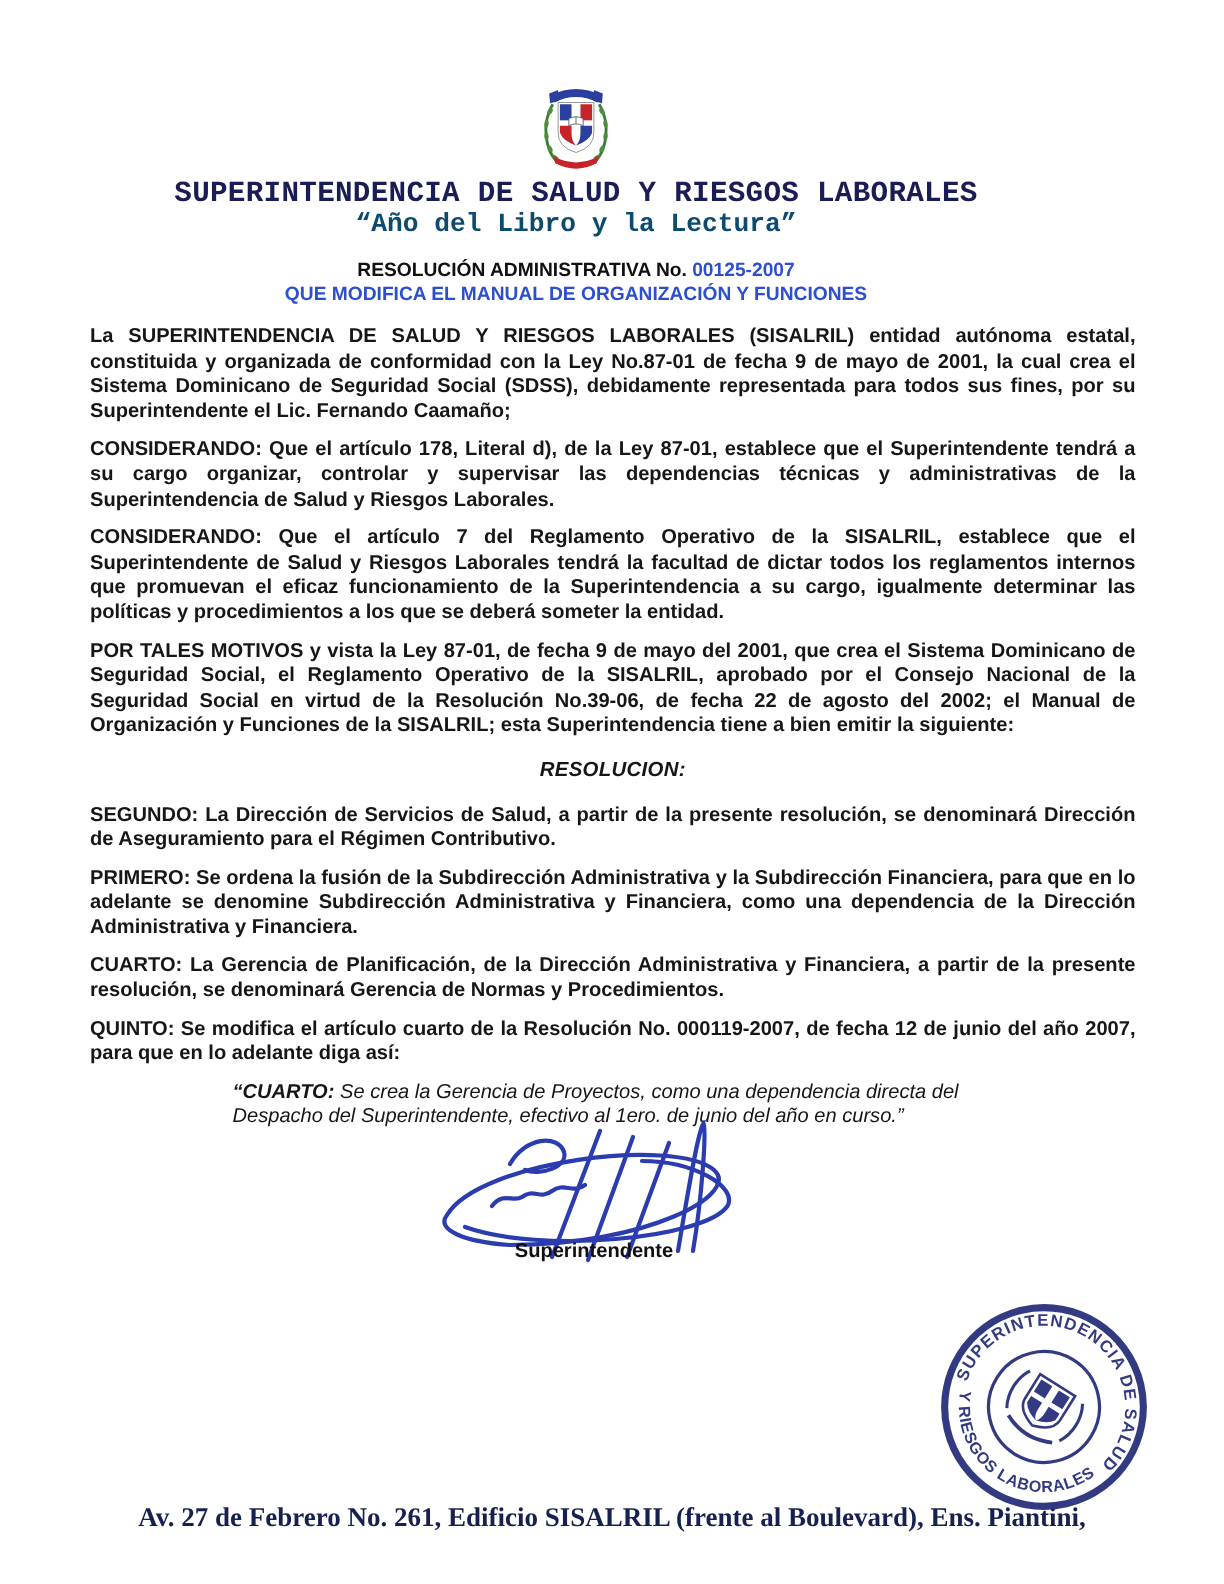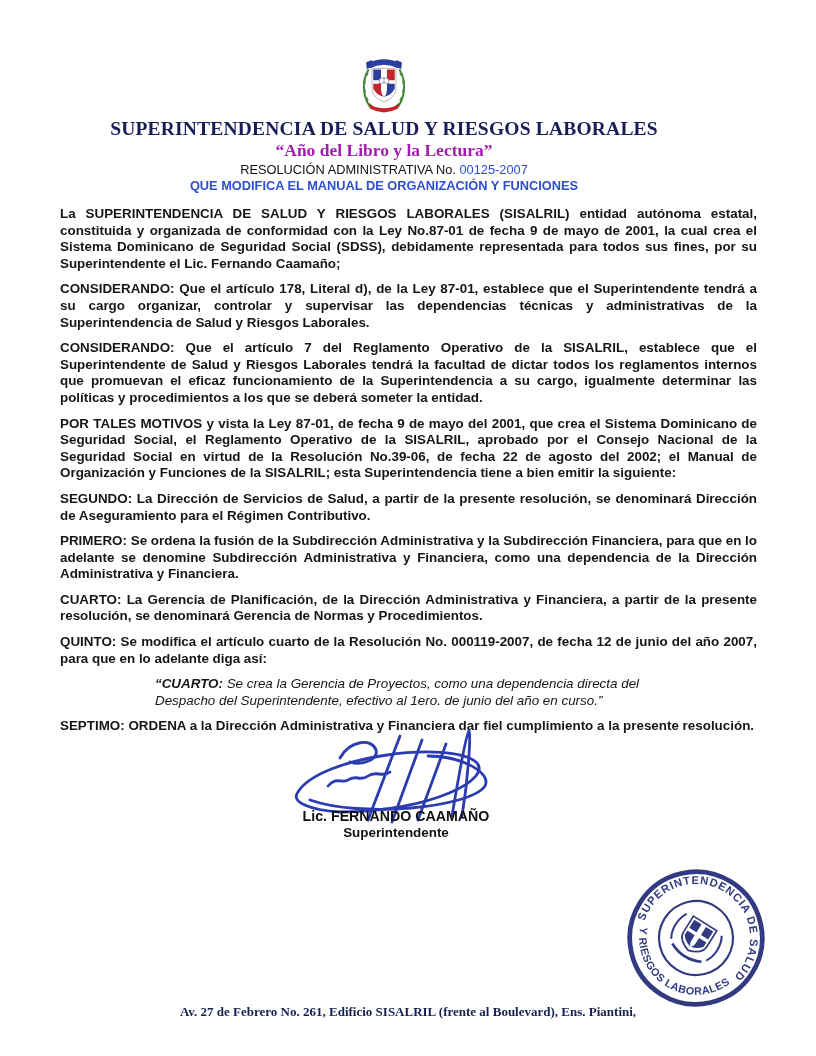--- a/index.html
+++ b/index.html
@@ -6,28 +6,28 @@
   html,body { background:#ffffff; }
   .page {
     position:relative; width:816px; height:1056px; background:#ffffff;
     font-family:"Liberation Sans", sans-serif; color:#191919; overflow:hidden;
     margin:0 auto;
   }
   
   .doc-header { text-align:center; padding-top:54px; padding-right:48px; }
   .coat { width:60px; height:62px; display:block; margin:0 auto 2px; }
   .org-name {
-    font-family:Liberation Serif, serif; font-weight:bold; font-size:19.5px;
+    font-family:Liberation Mono, monospace; font-weight:bold; font-size:19.5px;
     color:#1a1c55; letter-spacing:.2px; line-height:22px;
   }
   .motto {
-    font-family:Liberation Serif, serif; font-weight:bold; font-size:17.5px;
-    color:#a21caf; line-height:20px;
+    font-family:Liberation Mono, monospace; font-weight:bold; font-size:17.5px;
+    color:#0c4a6e; line-height:20px;
   }
-  .res-line { font-size:12.8px; font-weight:normal; color:#101010; line-height:15px; margin-top:2px; }
+  .res-line { font-size:12.8px; font-weight:bold; color:#101010; line-height:15px; margin-top:12px; }
   .blue { color:#2c4ed0; }
   .subject { font-size:12.8px; font-weight:bold; line-height:15px; margin-top:1px; }
   
   .doc-body {
     padding:13px 59px 0 60px; font-size:13.4px; line-height:16.6px;
     text-align:justify; color:#161616;
   }
   .doc-body p { margin-bottom:9px;font-weight:bold; }
   .res-heading {
     text-align:center; font-weight:bold; font-style:italic; font-size:13.6px;
@@ -35,21 +35,21 @@
   }
   .quote { font-style:italic; margin:0 0 9px 95px; width:500px; text-align:left; }
   
   .sig-block { width:280px; margin:-16px auto 0; position:relative; left:-12px; text-align:center; }
   .scrawl { width:236px; height:96px; display:block; margin:0 auto -16px; }
   .sig-name { font-weight:bold; font-size:14.2px; line-height:17px; color:#111; }
   .sig-role { font-weight:bold; font-size:13.4px; line-height:16px; color:#111; }
   
   .doc-footer {
     position:absolute; left:0; right:0; bottom:37px; text-align:center;
-    font-family:"Liberation Serif", serif; font-weight:bold; font-size:13px;
+    font-family:"Liberation Serif", serif; font-weight:bold; font-size:18px;
     color:#16214f; line-height:15px;
   }
   .doc-footer .clip { height:8px; overflow:hidden; }
   
   .stamp { position:absolute; left:610px; top:852px; width:172px; height:172px; opacity:.95; }
 </style>
 </head>
 <body>
 
 <div class="page">
@@ -94,51 +94,50 @@
 
   <main class="doc-body">
     <p><span>La </span><b>SUPERINTENDENCIA DE SALUD Y RIESGOS LABORALES (SISALRIL)</b><span> entidad autónoma estatal, constituida y organizada de conformidad con la Ley No.87-01 de fecha 9 de mayo de 2001, la cual crea el Sistema Dominicano de Seguridad Social (SDSS), debidamente representada para todos sus fines, por su Superintendente el Lic. Fernando Caamaño;</span></p>
 
     <p><b>CONSIDERANDO:</b><span> Que el artículo 178, Literal d), de la Ley 87-01, establece que el Superintendente tendrá a su cargo organizar, controlar y supervisar las dependencias técnicas y administrativas de la Superintendencia de Salud y Riesgos Laborales.</span></p>
 
     <p><b>CONSIDERANDO:</b><span> Que el artículo 7 del Reglamento Operativo de la SISALRIL, establece que el Superintendente de Salud y Riesgos Laborales tendrá la facultad de dictar todos los reglamentos internos que promuevan el eficaz funcionamiento de la Superintendencia a su cargo, igualmente determinar las políticas y procedimientos a los que se deberá someter la entidad.</span></p>
 
     <p><b>POR TALES MOTIVOS</b><span> y vista la Ley 87-01, de fecha 9 de mayo del 2001, que crea el Sistema Dominicano de Seguridad Social, el Reglamento Operativo de la SISALRIL, aprobado por el Consejo Nacional de la Seguridad Social en virtud de la Resolución No.39-06, de fecha 22 de agosto del 2002; el Manual de Organización y Funciones de la SISALRIL; esta Superintendencia tiene a bien emitir la siguiente:</span></p>
 
+    <div class="res-heading">RESOLUCION:</div>
 
     <p><b>SEGUNDO:</b><span> La Dirección de Servicios de Salud, a partir de la presente resolución, se denominará Dirección de Aseguramiento para el Régimen Contributivo.</span></p>
 
     <p><b>PRIMERO:</b><span> Se ordena la fusión de la Subdirección Administrativa y la Subdirección Financiera, para que en lo adelante se denomine Subdirección Administrativa y Financiera, como una dependencia de la Dirección Administrativa y Financiera.</span></p>
 
 
     <p><b>CUARTO:</b><span> La Gerencia de Planificación, de la Dirección Administrativa y Financiera, a partir de la presente resolución, se denominará Gerencia de Normas y Procedimientos.</span></p>
 
     <p><b>QUINTO:</b><span> Se modifica el artículo cuarto de la Resolución No. 000119-2007, de fecha 12 de junio del año 2007, para que en lo adelante diga así:</span></p>
 
     <div class="quote"><b>“CUARTO:</b><span> Se crea la Gerencia de Proyectos, como una dependencia directa del Despacho del Superintendente, efectivo al 1ero. de junio del año en curso.”</span></div>
 
 
-    <p><b>SEPTIMO:</b><span> ORDENA a la Dirección Administrativa y Financiera dar fiel cumplimiento a la presente resolución.</span></p>
 
   </main>
 
   <div class="sig-block">
     <svg class="scrawl" viewBox="0 0 236 96" aria-hidden="true">
       <g fill="none" stroke="#2b3cb0" stroke-width="2.8" stroke-linecap="round">
         <path d="M20,64 C42,28 172,12 198,34 C216,50 154,84 62,84 C32,82 12,74 20,64"></path>
         <path d="M32,72 C82,90 192,80 207,58 C214,45 184,28 150,28"></path>
         <path d="M62,30 C72,12 94,10 98,22 C101,32 82,38 72,34"></path>
         <path d="M50,58 c8,-10 14,-2 20,-6 c8,-6 12,2 20,-4 c8,-6 14,2 22,-4"></path>
         <path d="M90,92 L122,8"></path>
         <path d="M114,94 L144,12"></path>
         <path d="M140,92 L168,16"></path>
         <path d="M174,88 C182,40 188,6 191,3 C193,8 190,52 184,88"></path>
       </g>
     </svg>
-    <div class="sig-name">Lic. FERNANDO CAAMAÑO</div>
     <div class="sig-role">Superintendente</div>
   </div>
 
   <div class="doc-footer">
     <div>Av. 27 de Febrero No. 261, Edificio SISALRIL  (frente al Boulevard),  Ens.  Piantini,</div>
   </div>
 
   <svg class="stamp" viewBox="0 0 200 200" aria-hidden="true">
     <defs>
       <path id="stampTopArc" d="M 45.4 131.5 A 63 63 0 1 1 154.6 131.5"></path>

